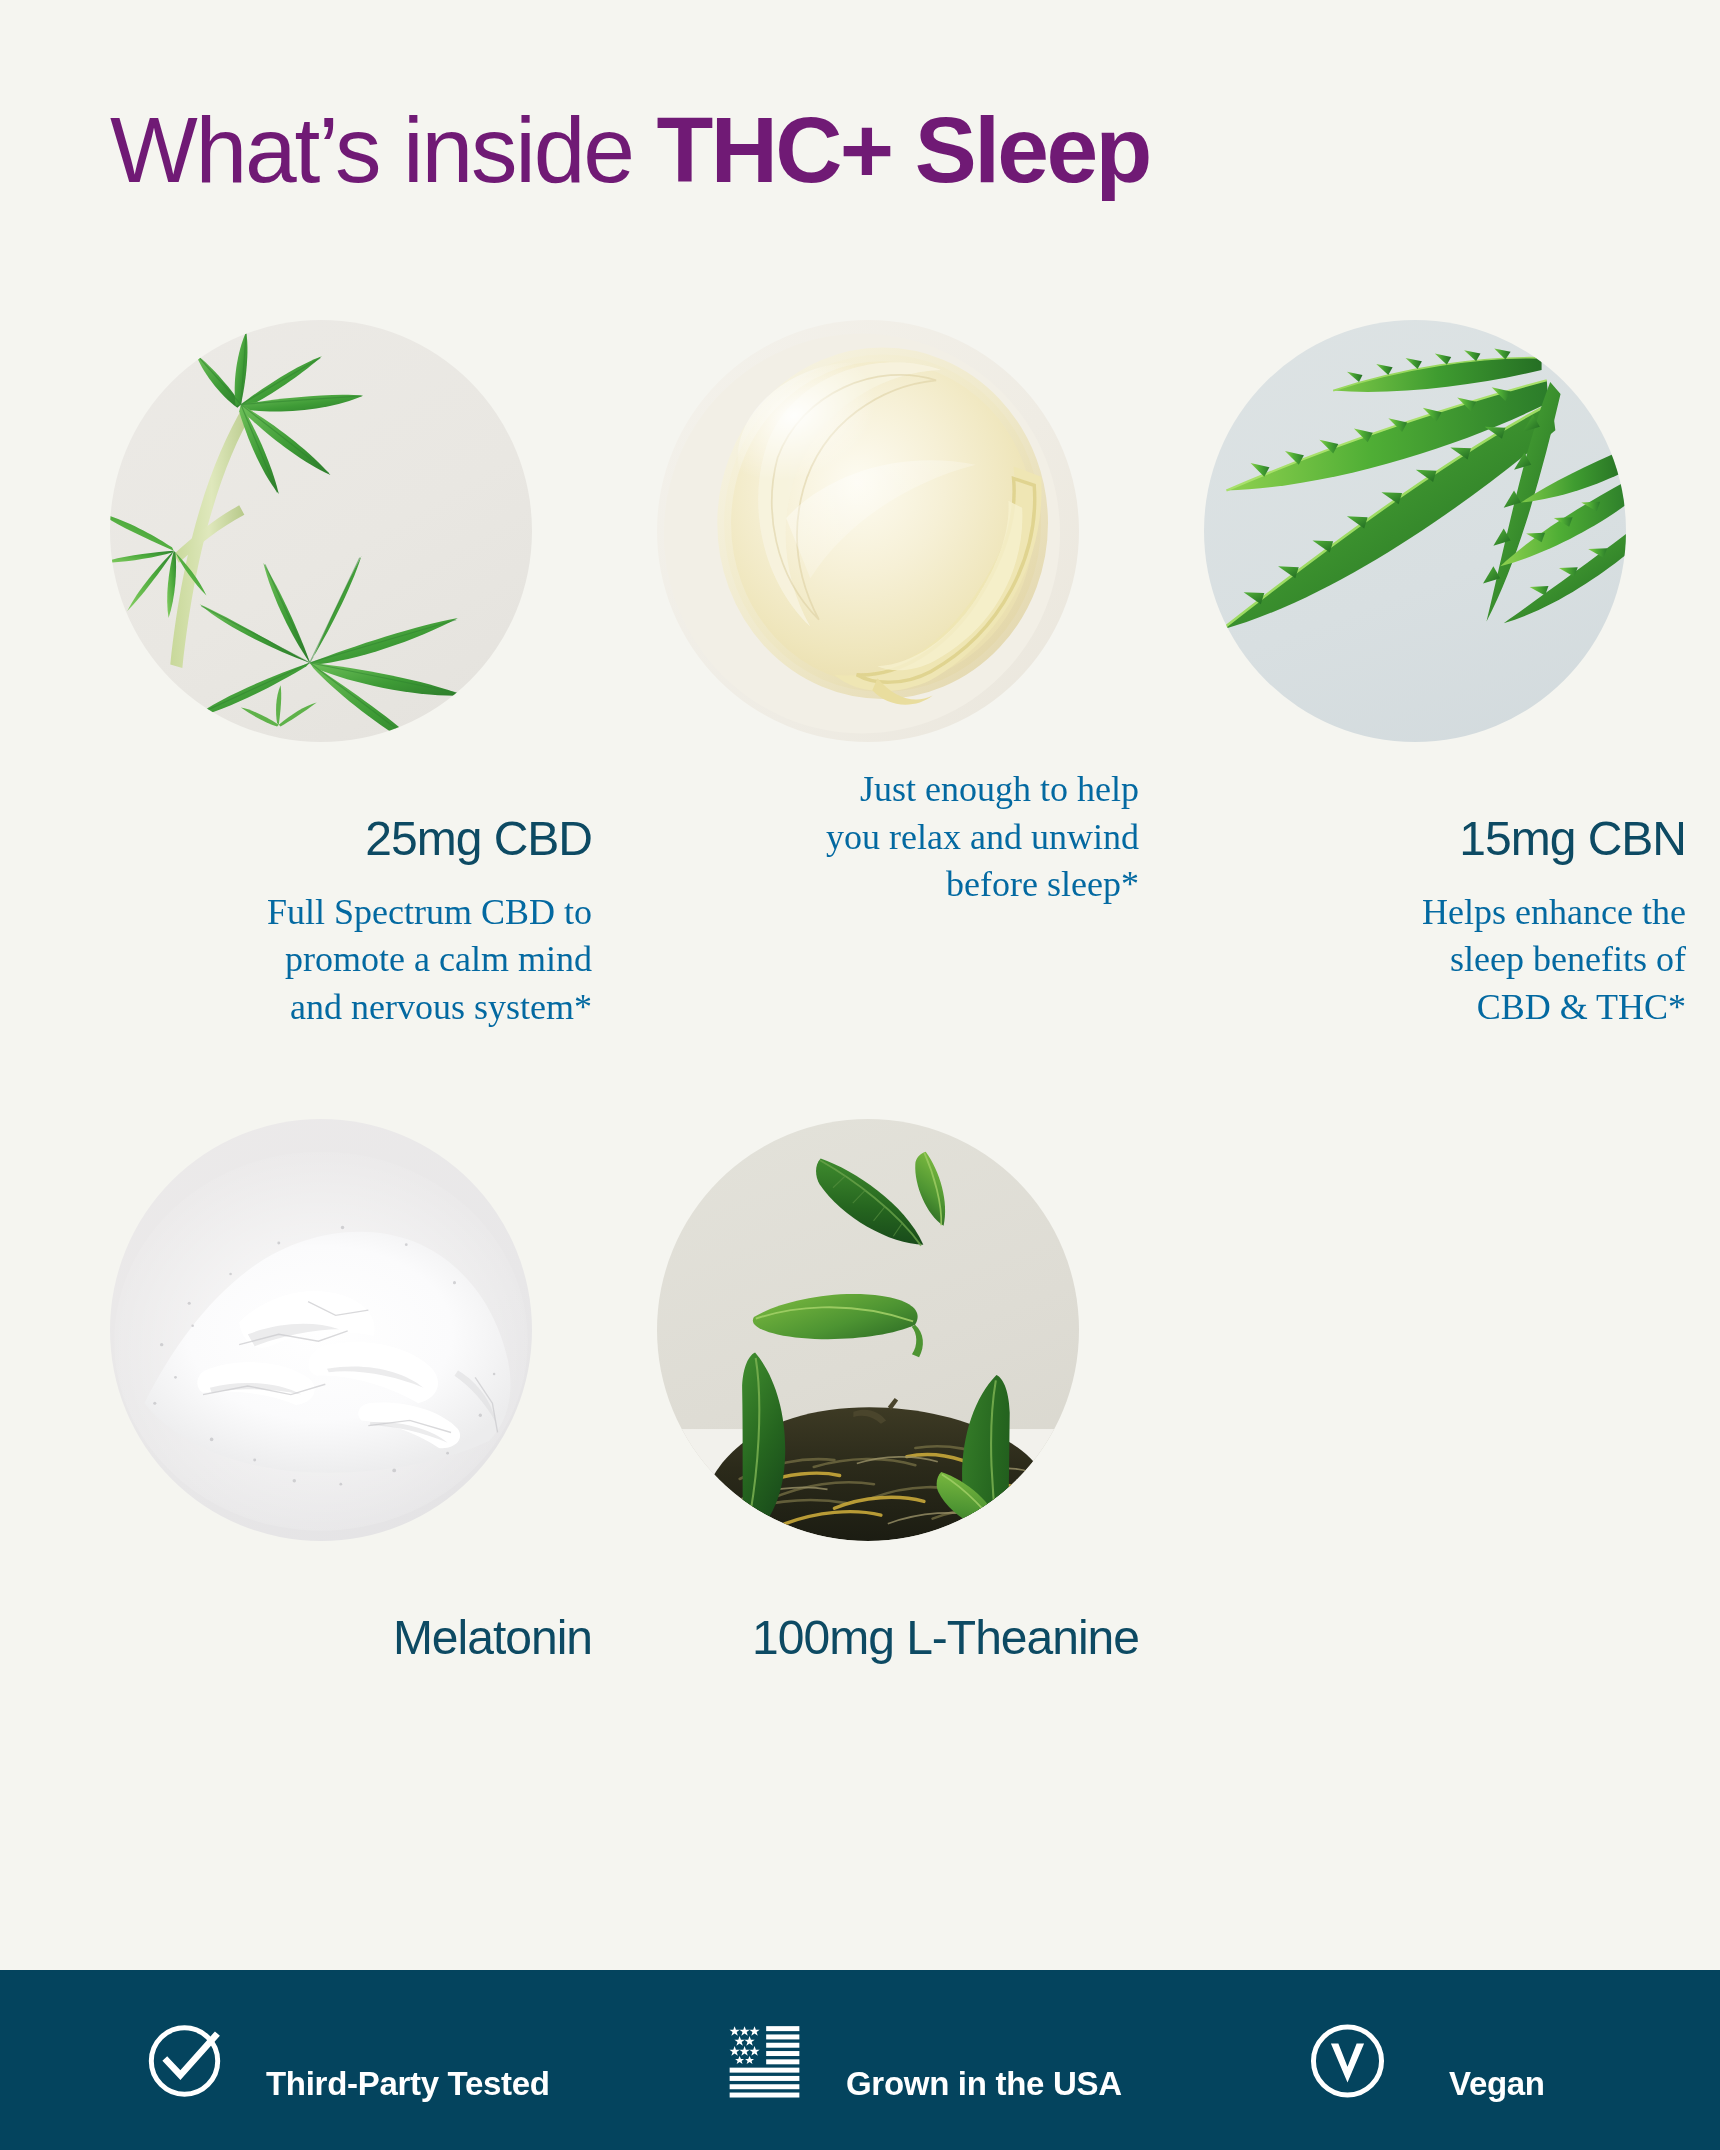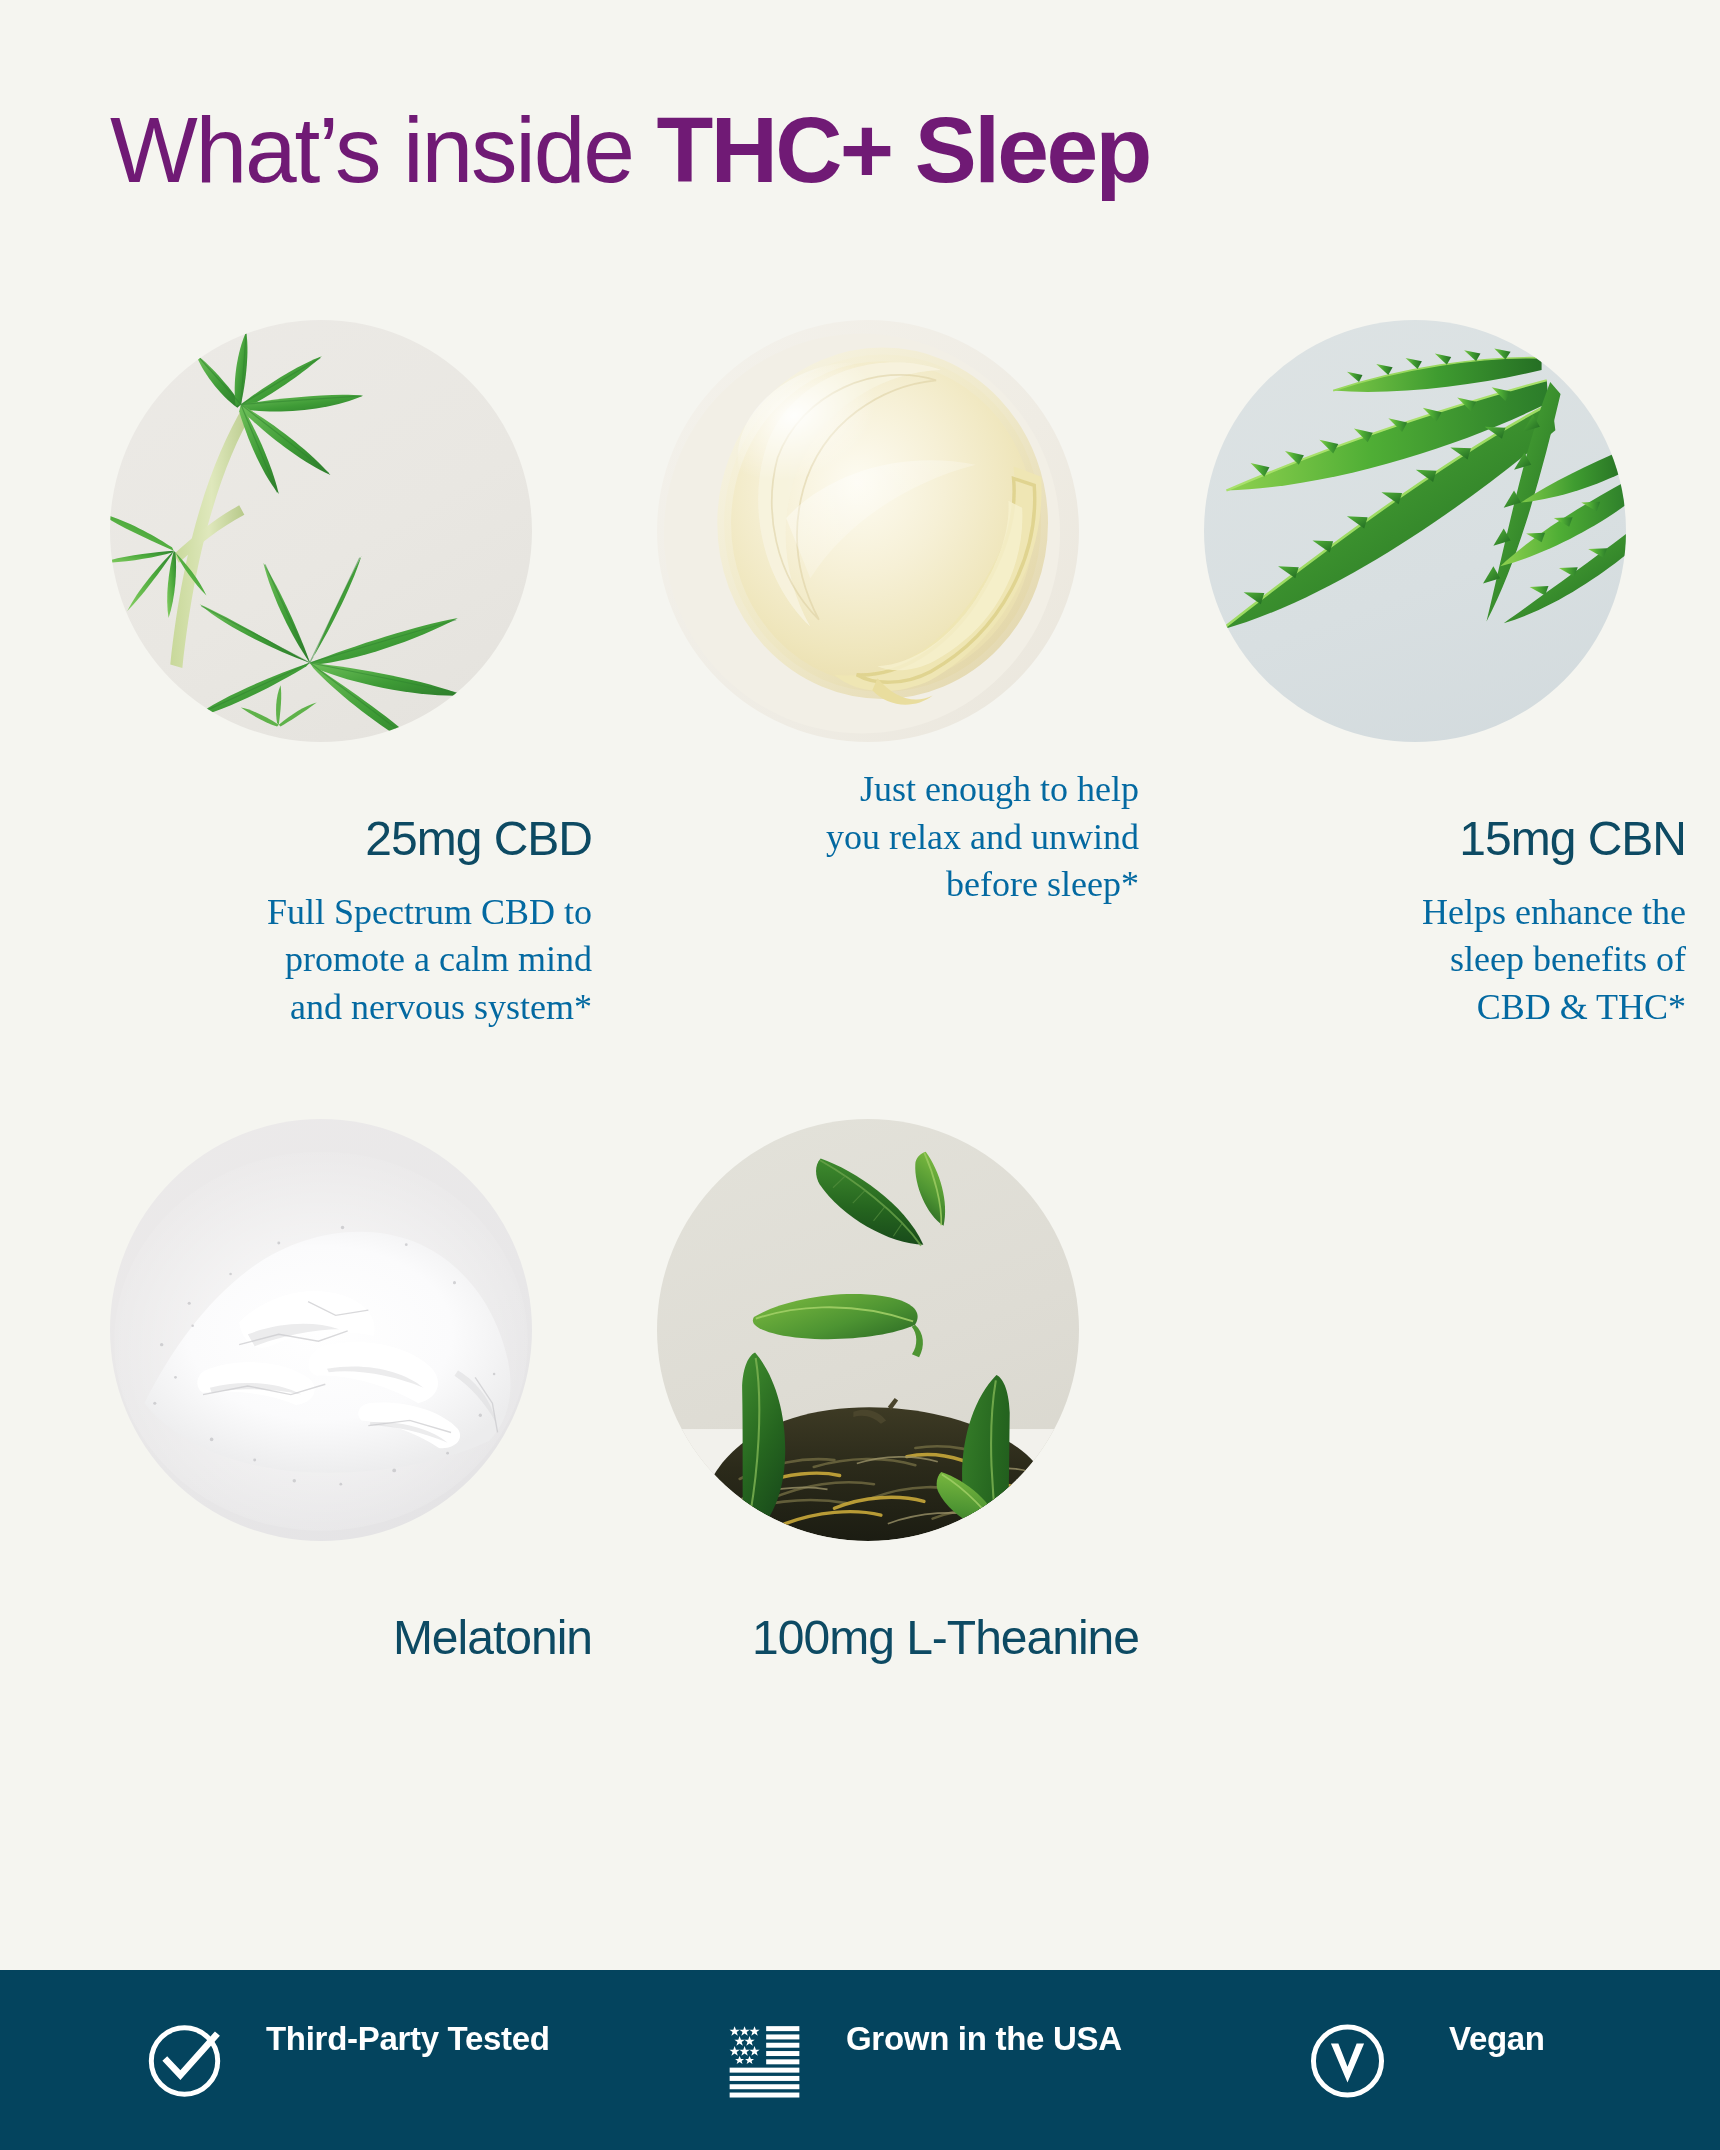--- a/index.html
+++ b/index.html
@@ -82,21 +82,21 @@
     left: 0;
     top: 1970px;
     width: 1721px;
     height: 181px;
     background: #04445e;
     display: flex;
     align-items: center;
   }
   .badge {
     display: flex;
-    align-items: flex-start;
+    align-items: flex-end;
     position: absolute;
     top: 50%;
     transform: translateY(-50%);
   }
   .badge-1 { left: 143px; }
   .badge-2 { left: 723px; }
   .badge-3 { left: 1306px; gap: 20px; }
 
   .badge-icon {
     width: 83px; height: 83px;

